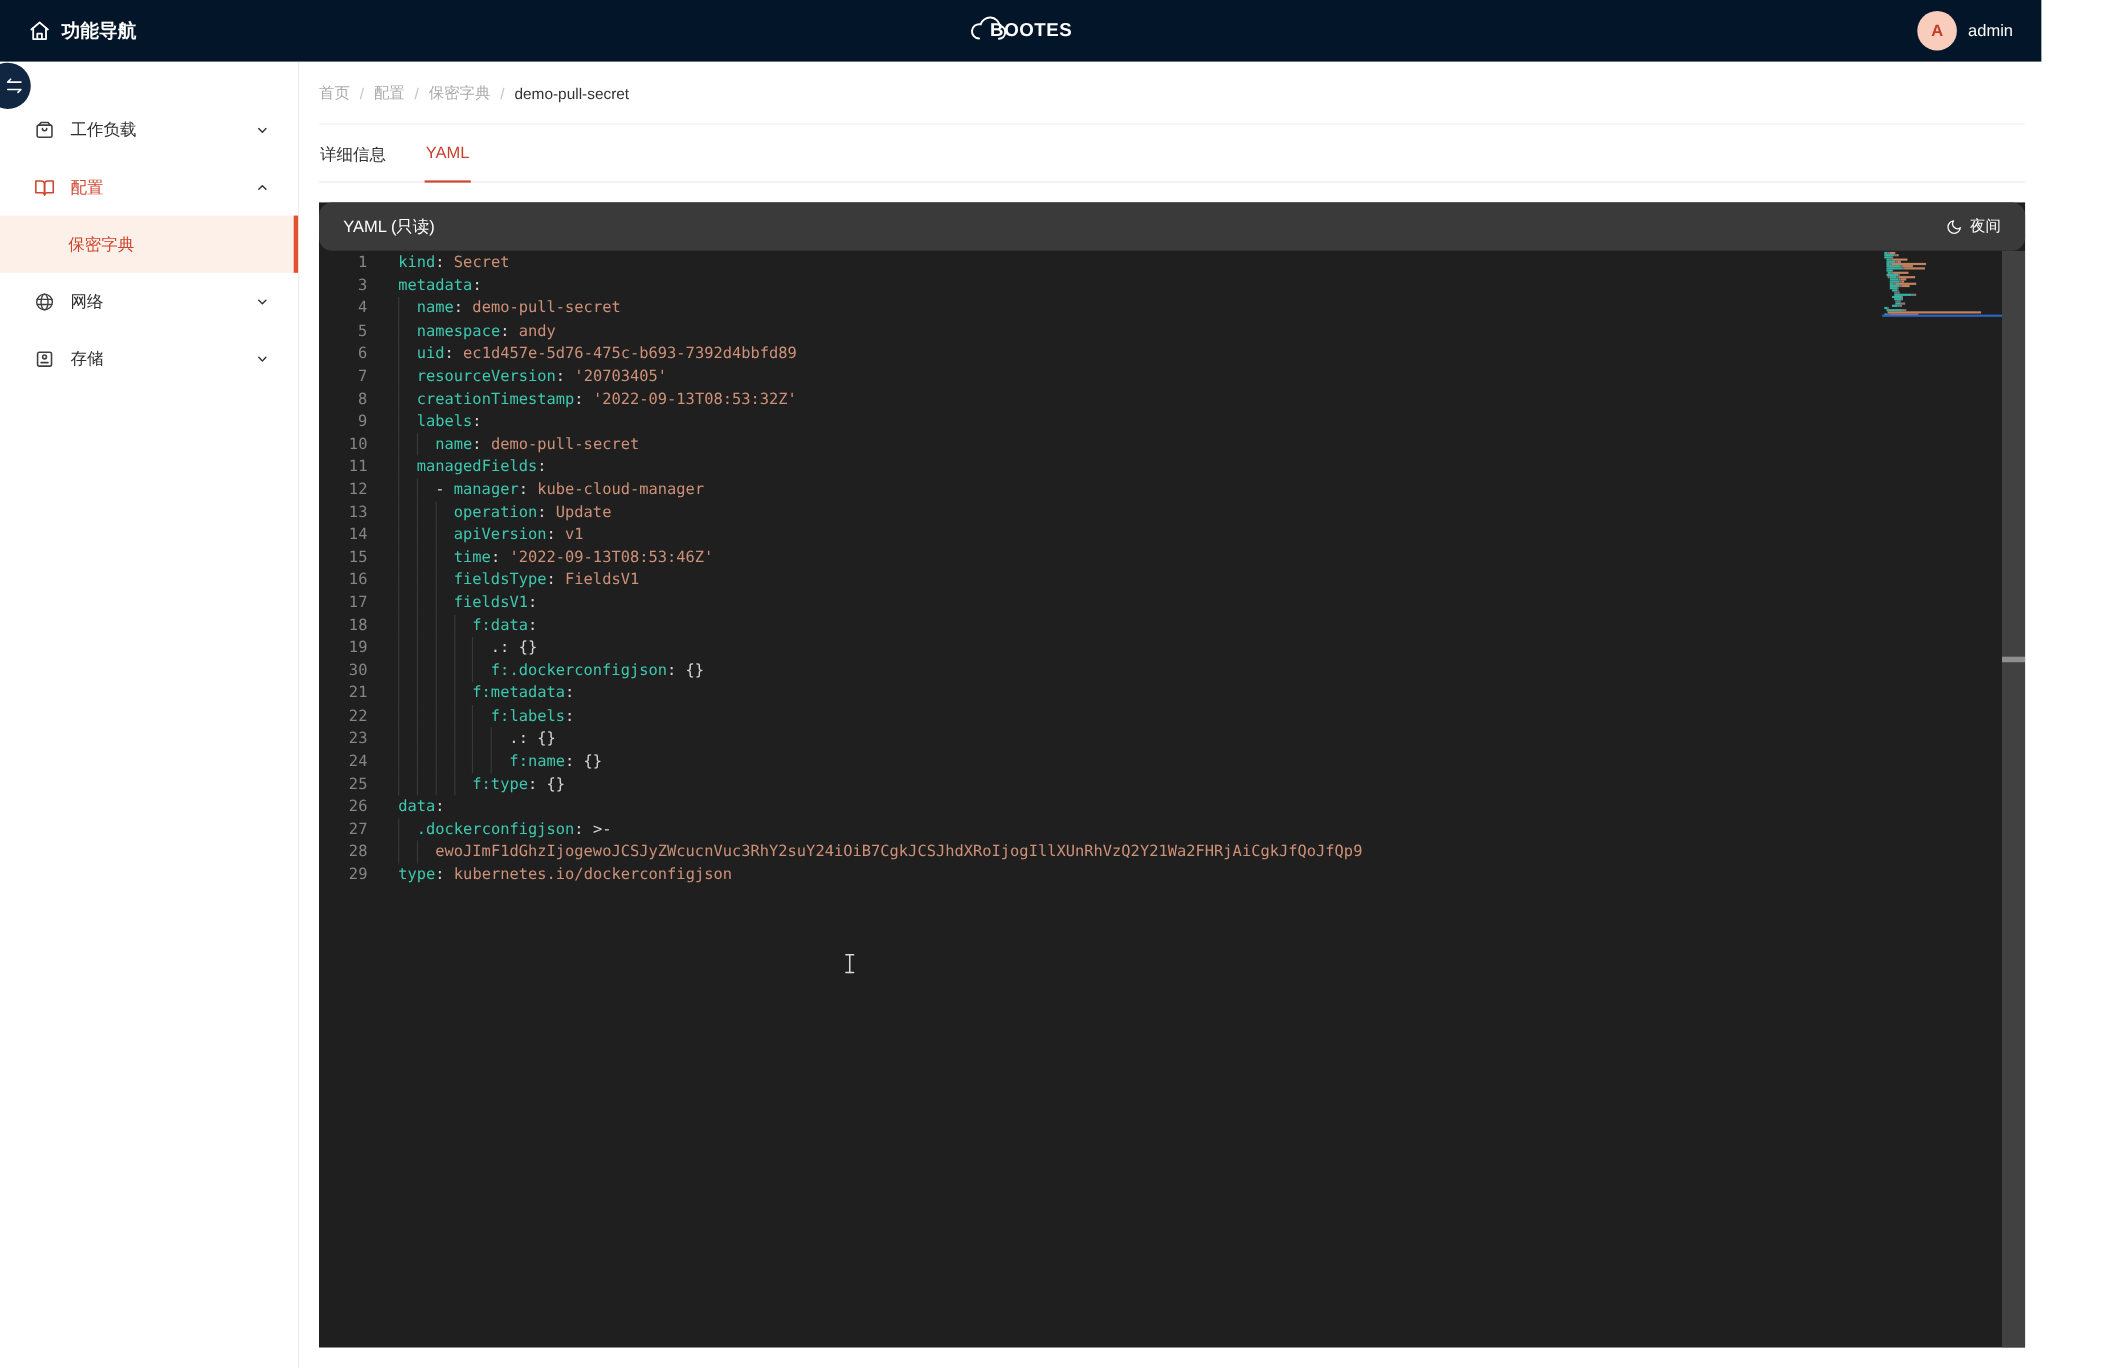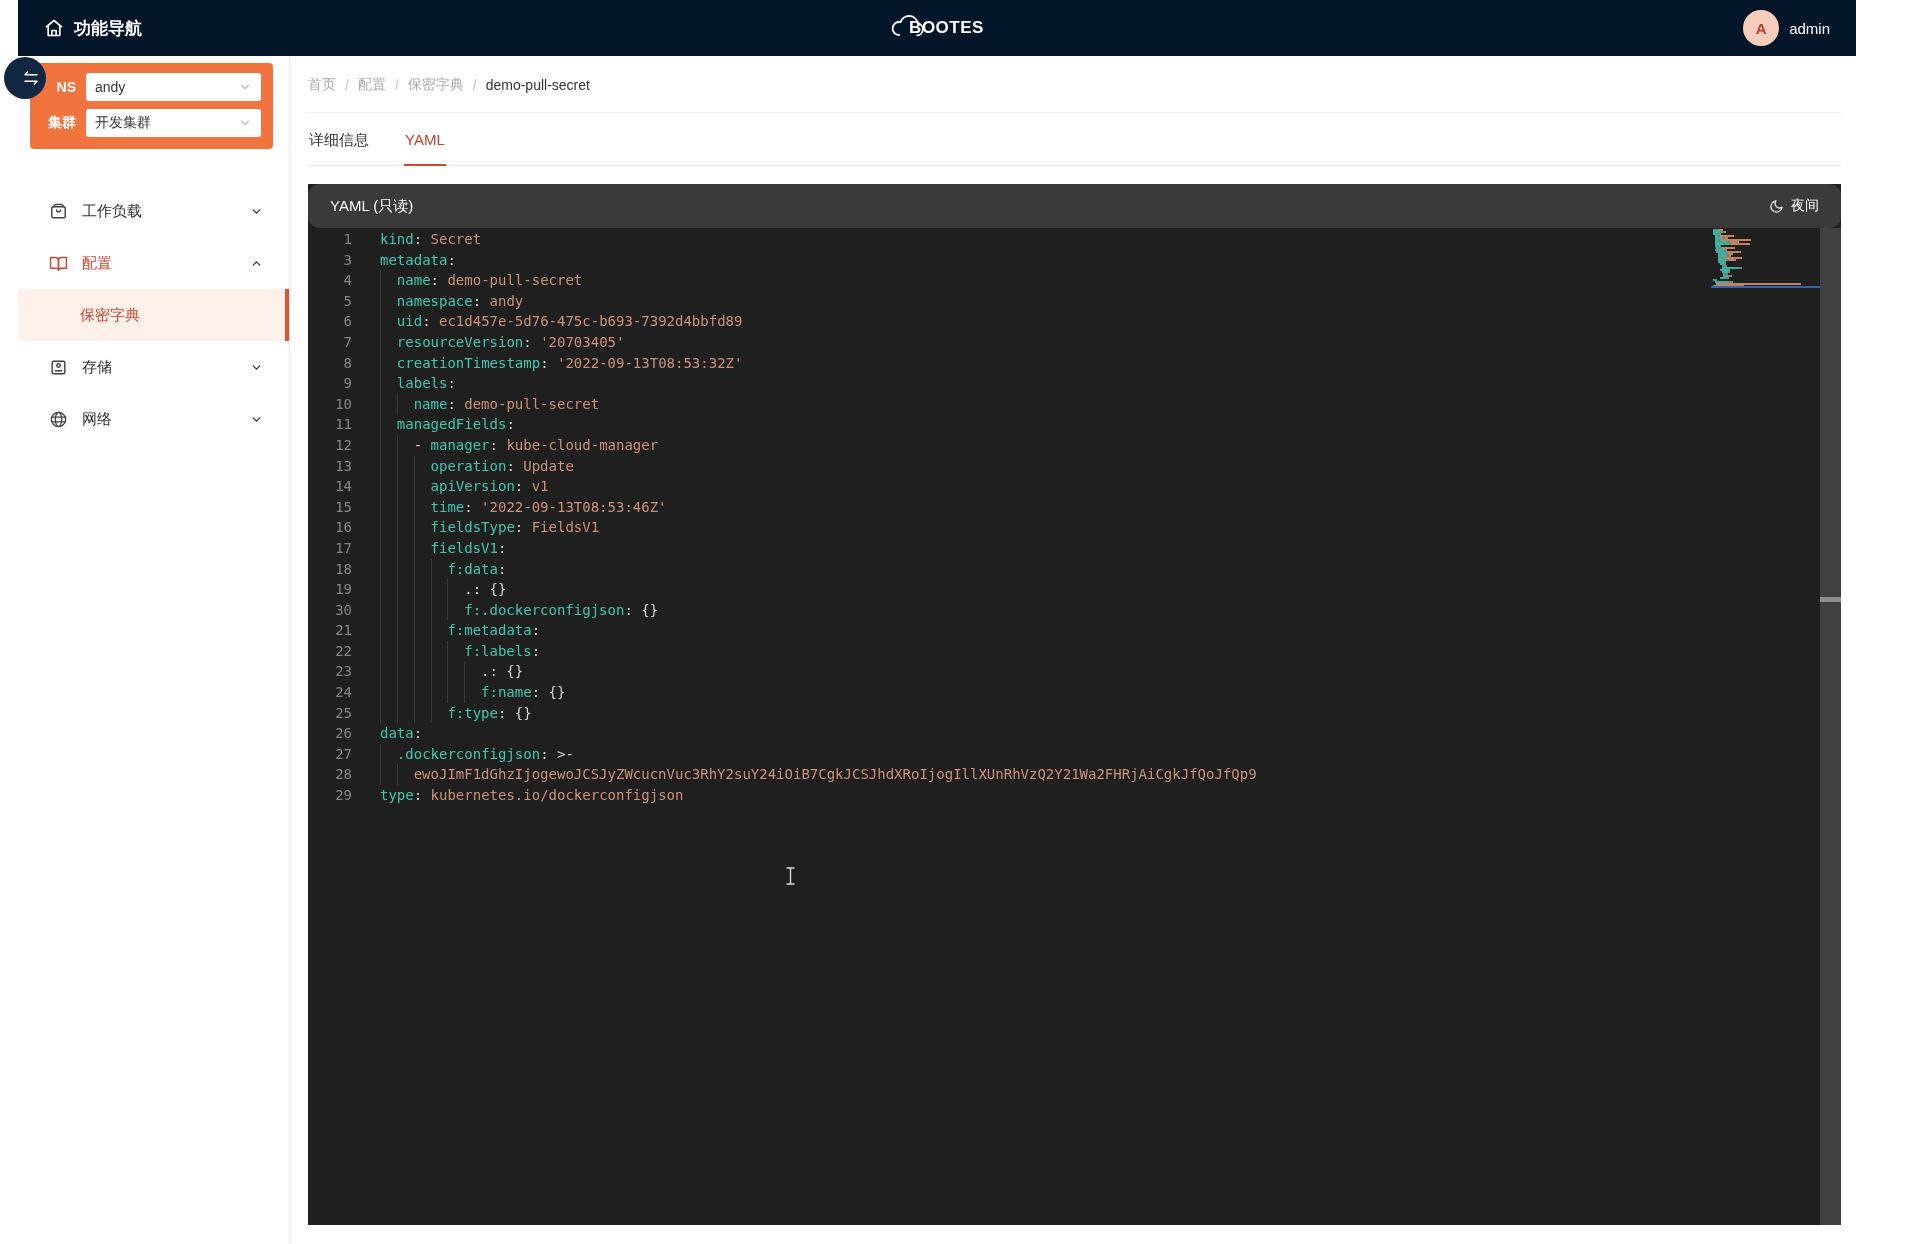--- a/index.html
+++ b/index.html
@@ -1,18 +1,18 @@
 <!DOCTYPE html>
 <html><head>
 <meta charset="utf-8">
 <style>
   * { margin:0; padding:0; box-sizing:border-box; }
   html,body { width:1920px; height:1244px; background:#fff; }
   body { font-family:"Liberation Sans","DejaVu Sans",sans-serif; overflow:hidden; }
-  .page { width:1856px; height:1244px; position:relative; overflow:hidden; background:#fff;padding-left:18px; }
+  .page { width:1856px; height:1244px; position:relative; overflow:hidden; background:#fff; }
 
   
   .topbar { height:56px; background:#031529; display:flex; align-items:center; padding:0 26px; position:relative; z-index:6; }
   .nav-home { display:flex; align-items:center; gap:10px; color:#fff; font-weight:bold; font-size:17px; cursor:pointer; }
   .brand { position:absolute; left:50%; top:0; height:56px; transform:translateX(-50%); display:flex; align-items:center; color:#fff; font-weight:bold; font-size:17px; letter-spacing:.5px; }
   .brand svg { margin-right:-21px; margin-top:-4px; }
   .brand .brand-text { position:relative; z-index:1; }
   .topbar-user { margin-left:auto; display:flex; align-items:center; gap:10px; color:#fff; font-size:15px; cursor:pointer; }
   .avatar { width:36px; height:36px; border-radius:50%; background:#f8cdbb; color:#c23a28; font-weight:bold; display:flex; align-items:center; justify-content:center; font-size:15px; }
 
@@ -106,44 +106,20 @@
 
     <aside class="sidebar">
       <button class="collapse-btn">
         <span style="display:flex">
           <svg width="16" height="16" viewBox="0 0 24 24" fill="none" stroke="#fff" stroke-width="2.2" stroke-linecap="round" stroke-linejoin="round">
               <path d="M7 3L3 7h18"></path>
               <path d="M17 21l4-4H3"></path>
             </svg>
         </span>
       </button>
-      <div class="ns-panel" id="ns-panel">
-          <div class="ns-row">
-            <span class="ns-label">NS</span>
-            <div class="ns-select">
-              <span class="ns-value">andy</span>
-              <span class="chev">
-                <svg width="14" height="14" viewBox="0 0 24 24" fill="none" stroke="currentColor" stroke-width="2.4" stroke-linecap="round" stroke-linejoin="round">
-                  <polyline points="6 9 12 15 18 9"></polyline>
-                </svg>
-              </span>
-            </div>
-          </div>
-          <div class="ns-row">
-            <span class="ns-label">集群</span>
-            <div class="ns-select">
-              <span class="ns-value">开发集群</span>
-              <span class="chev">
-                <svg width="14" height="14" viewBox="0 0 24 24" fill="none" stroke="currentColor" stroke-width="2.4" stroke-linecap="round" stroke-linejoin="round">
-                  <polyline points="6 9 12 15 18 9"></polyline>
-                </svg>
-              </span>
-            </div>
-          </div>
-        </div>
       <nav class="menu" id="menu">
           <div class="menu-item">
             <span class="menu-icon">
               <svg viewBox="0 0 24 24" fill="none" stroke="currentColor" stroke-width="1.8" stroke-linecap="round" stroke-linejoin="round">
                 <rect x="3.5" y="6" width="17" height="14" rx="2"></rect>
                 <path d="M5.5 6l2.5-3h8l2.5 3"></path>
                 <path d="M9.5 10a2.5 2.5 0 0 0 5 0"></path>
               </svg>
             </span>
             <span class="menu-label">工作负载</span>
@@ -161,45 +137,45 @@
               </svg>
             </span>
             <span class="menu-label">配置</span>
             <span class="menu-chev">
               <svg width="13" height="13" viewBox="0 0 24 24" fill="none" stroke="currentColor" stroke-width="2.4" stroke-linecap="round" stroke-linejoin="round">
                 <polyline points="6 15 12 9 18 15"></polyline>
               </svg>
             </span>
           </div>
           <div class="submenu-item submenu-selected">保密字典</div>
-          <div class="menu-item">
-            <span class="menu-icon">
-              <svg viewBox="0 0 24 24" fill="none" stroke="currentColor" stroke-width="1.8" stroke-linecap="round" stroke-linejoin="round">
-                <rect x="4" y="4" width="16" height="16" rx="2"></rect>
-                <circle cx="12" cy="9.5" r="2.2"></circle>
-                <path d="M8 16h8"></path>
-              </svg>
-            </span>
-            <span class="menu-label">存储</span>
-            <span class="menu-chev">
-              <svg width="13" height="13" viewBox="0 0 24 24" fill="none" stroke="currentColor" stroke-width="2.4" stroke-linecap="round" stroke-linejoin="round">
-                <polyline points="6 9 12 15 18 9"></polyline>
-              </svg>
-            </span>
-          </div>
           <div class="menu-item">
             <span class="menu-icon">
               <svg viewBox="0 0 24 24" fill="none" stroke="currentColor" stroke-width="1.6" stroke-linecap="round" stroke-linejoin="round">
                 <circle cx="12" cy="12" r="9"></circle>
                 <ellipse cx="12" cy="12" rx="4" ry="9"></ellipse>
                 <path d="M3.6 9h16.8"></path>
                 <path d="M3.6 15h16.8"></path>
               </svg>
             </span>
             <span class="menu-label">网络</span>
+            <span class="menu-chev">
+              <svg width="13" height="13" viewBox="0 0 24 24" fill="none" stroke="currentColor" stroke-width="2.4" stroke-linecap="round" stroke-linejoin="round">
+                <polyline points="6 9 12 15 18 9"></polyline>
+              </svg>
+            </span>
+          </div>
+          <div class="menu-item">
+            <span class="menu-icon">
+              <svg viewBox="0 0 24 24" fill="none" stroke="currentColor" stroke-width="1.8" stroke-linecap="round" stroke-linejoin="round">
+                <rect x="4" y="4" width="16" height="16" rx="2"></rect>
+                <circle cx="12" cy="9.5" r="2.2"></circle>
+                <path d="M8 16h8"></path>
+              </svg>
+            </span>
+            <span class="menu-label">存储</span>
             <span class="menu-chev">
               <svg width="13" height="13" viewBox="0 0 24 24" fill="none" stroke="currentColor" stroke-width="2.4" stroke-linecap="round" stroke-linejoin="round">
                 <polyline points="6 9 12 15 18 9"></polyline>
               </svg>
             </span>
           </div>
         </nav>
     </aside>
 
     <main class="main">

